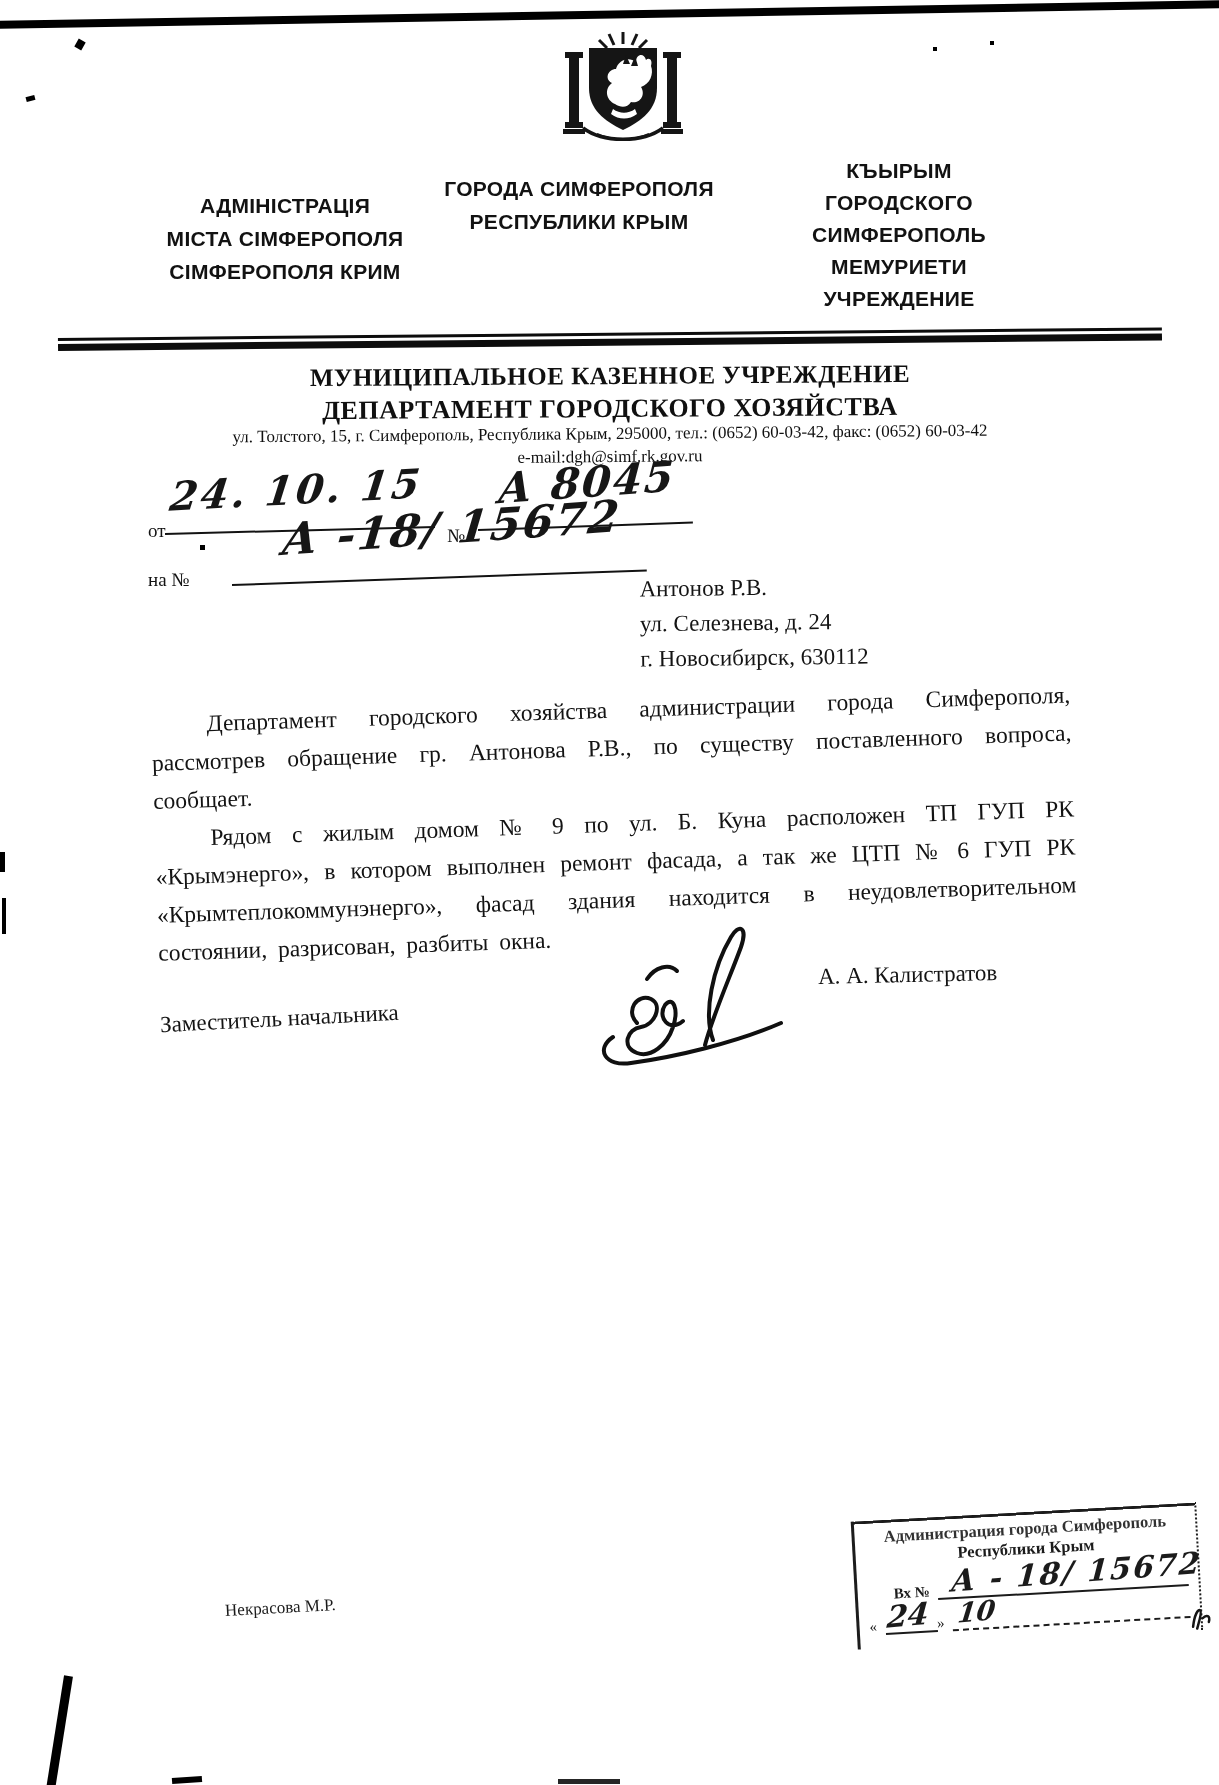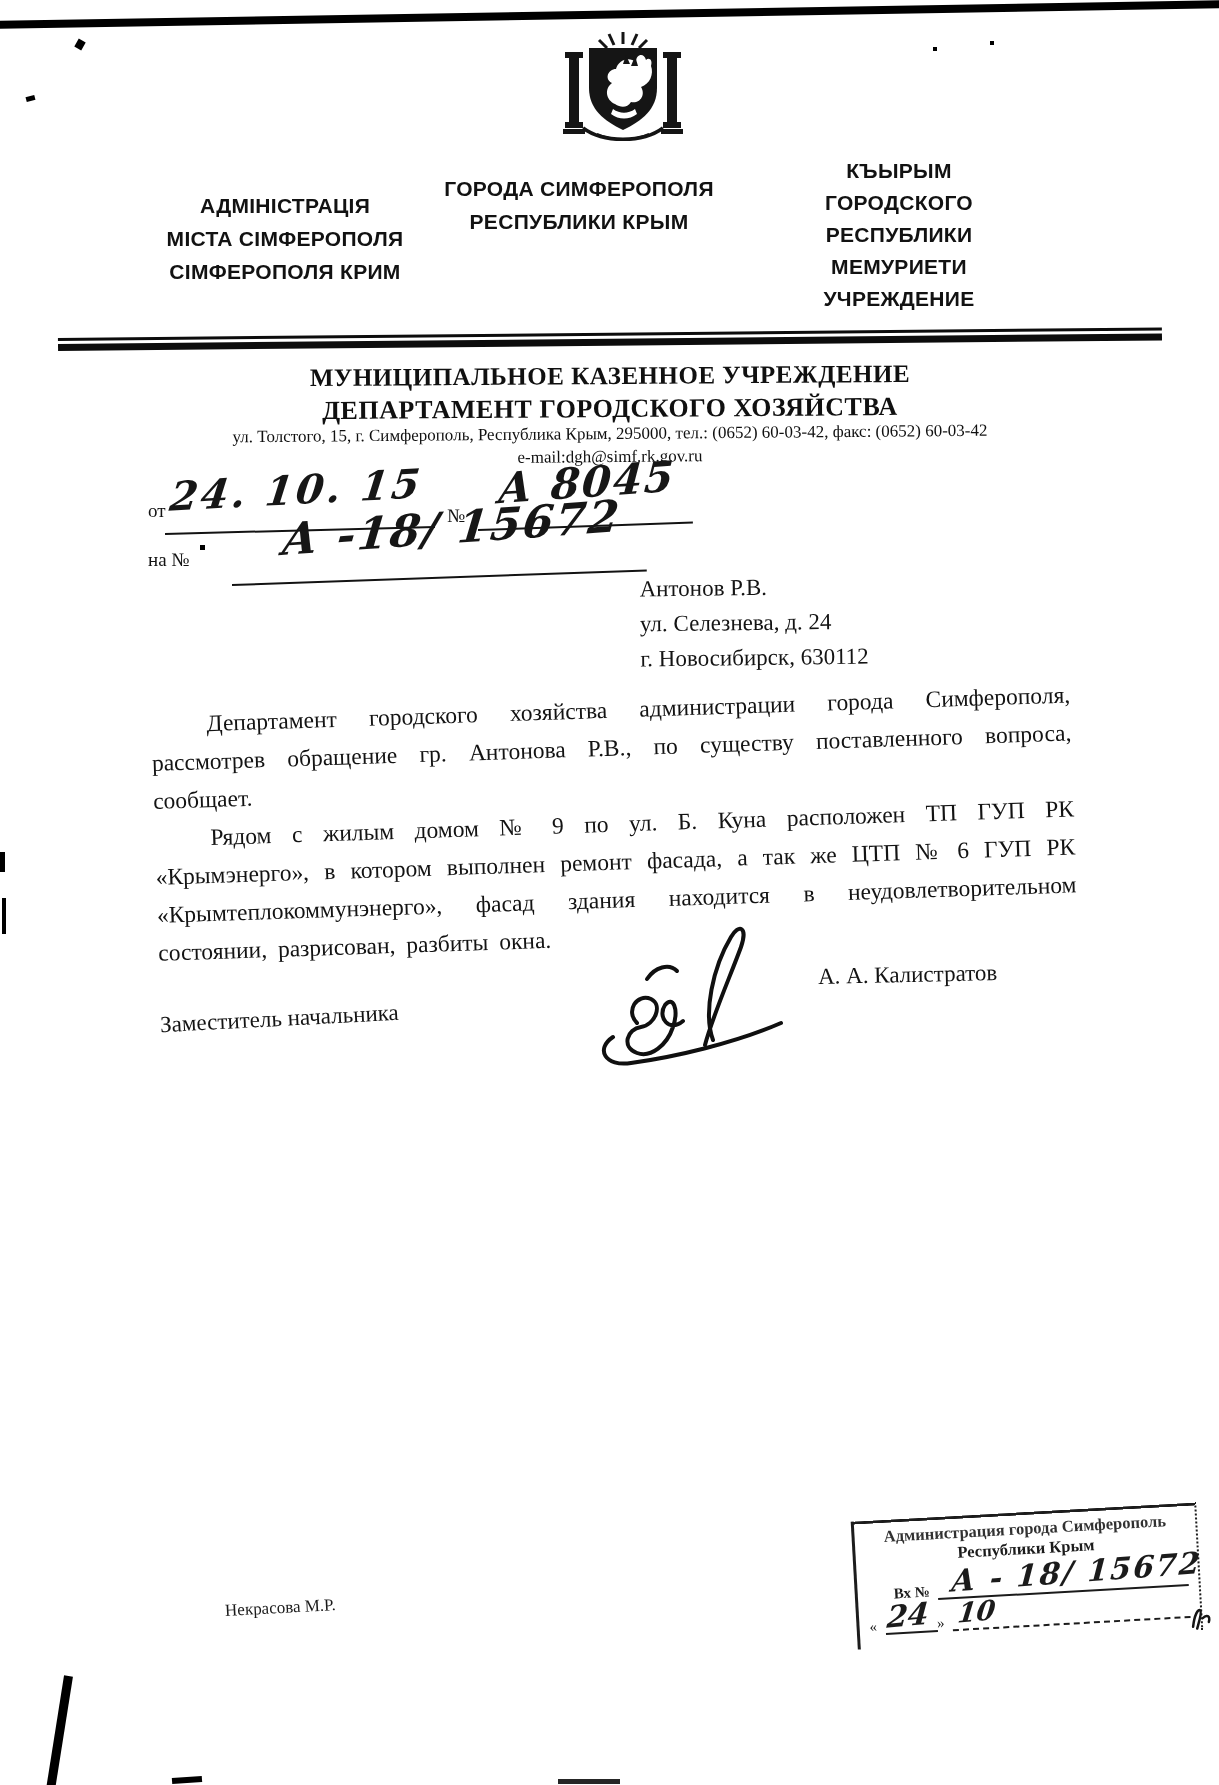--- a/index.html
+++ b/index.html
@@ -23,21 +23,21 @@
   .rule-wrap { position:absolute; left:58px; top:338px; width:1104px; transform:rotate(-0.55deg); transform-origin:left center; }
   .rule-thin { height:2.5px; background:#0c0c0c; margin-bottom:3px; }
   .rule-thick { height:7px; background:#0c0c0c; }
 
   .org-line { position:absolute; width:1100px; left:60px; text-align:center; font-weight:bold; color:#101010; }
   .org1 { top:362px; font-size:25px; letter-spacing:0.5px; transform:rotate(-0.4deg); }
   .org2 { top:394px; font-size:26px; letter-spacing:0.5px; transform:rotate(-0.4deg); }
   .org-addr { top:424px; font-size:17px; font-weight:normal; transform:rotate(-0.5deg); }
   .org-mail { top:447px; font-size:17px; font-weight:normal; transform:rotate(-0.5deg); }
 
-  .ref-label { position:absolute; font-size:19px; color:#131313; }
+  .ref-label { position:absolute; font-size:19px; color:#131313;margin-top:20px; }
   .uline { position:absolute; border-bottom:2.5px solid #131313; height:1px; transform-origin:left center; }
 
   .hand {
     position:absolute; font-family:"DejaVu Serif", serif; font-style:italic; font-weight:bold;
     color:#161616; white-space:nowrap;
   }
 
   .recipient { position:absolute; left:640px; top:570px; font-size:23px; line-height:35px; transform:rotate(-0.7deg); color:#141414; }
 
   .body-text {
@@ -121,21 +121,21 @@
     <div>МІСТА СІМФЕРОПОЛЯ</div>
     <div>СІМФЕРОПОЛЯ КРИМ</div>
   </div>
   <div class="lh-col" style="left:428px; top:172px; width:302px;">
     <div>ГОРОДА СИМФЕРОПОЛЯ</div>
     <div>РЕСПУБЛИКИ КРЫМ</div>
   </div>
   <div class="lh-col" style="left:749px; top:155px; width:300px; line-height:32px;text-align:center;">
     <div>КЪЫРЫМ</div>
     <div>ГОРОДСКОГО</div>
-    <div>РЕСПУБЛИКИ</div>
+    <div>СИМФЕРОПОЛЬ</div>
     <div>МЕМУРИЕТИ</div>
     <div>УЧРЕЖДЕНИЕ</div>
   </div>
 
   <div class="rule-wrap">
     <div class="rule-thin"></div>
     <div class="rule-thick"></div>
   </div>
 
   <div class="org-line org1">МУНИЦИПАЛЬНОЕ КАЗЕННОЕ УЧРЕЖДЕНИЕ</div>

